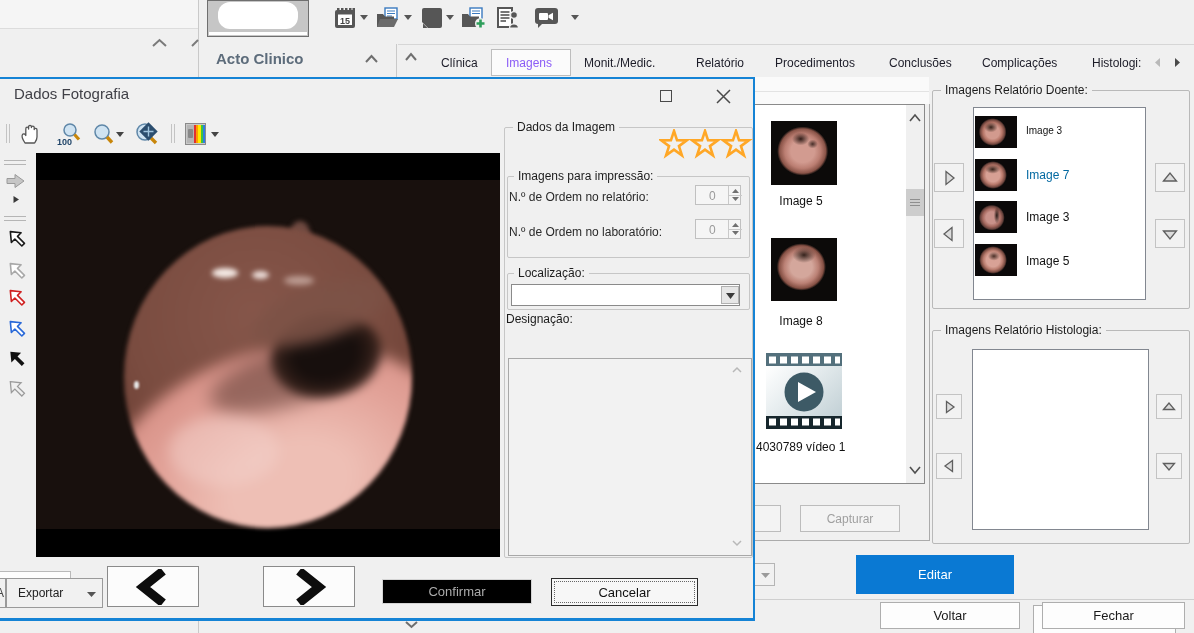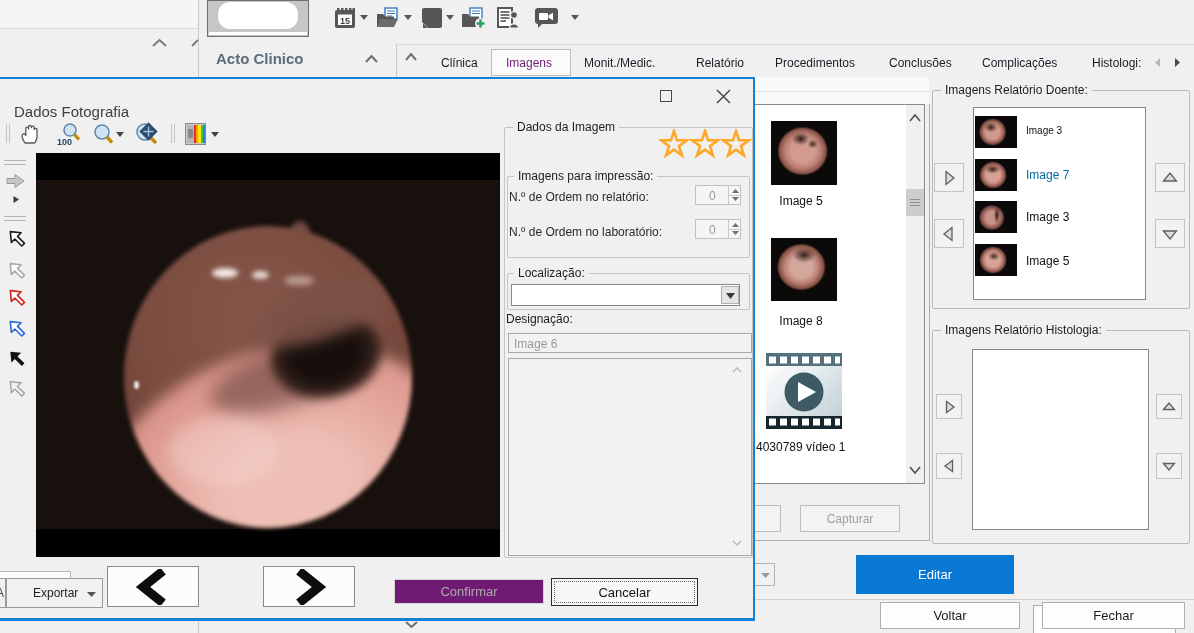--- a/index.html
+++ b/index.html
@@ -106,21 +106,21 @@
   <path d="M4,16 L4,21 L9,16 Z" fill="#565656"></path>
   <rect x="5" y="6" width="9" height="7" rx="1" fill="#fff"></rect>
   <polygon points="14.5,8.2 19,5.8 19,13.2 14.5,10.8" fill="#fff"></polygon>
 </svg>
 <svg class="ab" style="left:571px;top:15px;" width="8" height="5" viewBox="0 0 8 5">
     <polygon points="0,0 8,0 4,5" fill="#565656"></polygon>
   </svg>
 
 <div class="ab" style="left:491px;top:49px;width:80px;height:27px;background:#fbfbfb;border:1px solid #bdbdbd;box-sizing:border-box;"></div>
 <div class="txt" style="left:441px;top:56px;font-size:12px;color:#1c1c28;">Clínica</div>
-<div class="txt" style="left:506px;top:56px;font-size:12px;color:#701a75;">Imagens</div>
+<div class="txt" style="left:506px;top:56px;font-size:12px;color:#8b5cf6;">Imagens</div>
 <div class="txt" style="left:584px;top:56px;font-size:12px;color:#1c1c28;">Monit./Medic.</div>
 <div class="txt" style="left:696px;top:56px;font-size:12px;color:#1c1c28;">Relatório</div>
 <div class="txt" style="left:775px;top:56px;font-size:12px;color:#1c1c28;">Procedimentos</div>
 <div class="txt" style="left:889px;top:56px;font-size:12px;color:#1c1c28;">Conclusões</div>
 <div class="txt" style="left:982px;top:56px;font-size:12px;color:#1c1c28;">Complicações</div>
 <div class="txt" style="left:1092px;top:56px;font-size:12px;color:#1c1c28;">Histologi:</div>
 <svg class="ab" style="left:1153px;top:57px;" width="10" height="11" viewBox="0 0 10 11">
     <polygon points="7,1 7,10 2,5.5" fill="#b9b9b9"></polygon>
   </svg>
 <svg class="ab" style="left:1172px;top:57px;" width="10" height="11" viewBox="0 0 10 11">
@@ -273,21 +273,21 @@
 <div class="btn" style="left:1033px;top:560px;width:143px;height:31px;margin-top:45px;">Imprimir</div>
 <div class="ln" style="left:755px;top:599px;width:439px;height:1px;background:#cfcfcf;"></div>
 <div class="btn" style="left:880px;top:602px;width:140px;height:27px;">Voltar</div>
 <div class="btn" style="left:1042px;top:602px;width:143px;height:27px;">Fechar</div>
 
 <div class="ab" id="dialog" style="left:0;top:77px;width:755px;height:544px;background:#f0f0f0;overflow:hidden;">
   <div class="ab" style="left:0;top:0;width:755px;height:2px;background:#1583d5;"></div>
   <div class="ab" style="left:753px;top:0;width:2px;height:544px;background:#1583d5;"></div>
   <div class="ab" style="left:0;top:541px;width:755px;height:3px;background:#1583d5;"></div>
 
-  <div class="txt" style="left:14px;top:8px;font-size:15px;color:#3f3f46;margin-top:18px;">Dados Fotografia</div>
+  <div class="txt" style="left:14px;top:8px;font-size:15px;color:#3f3f46;">Dados Fotografia</div>
   <div class="ab" style="left:660px;top:13px;width:12px;height:12px;border:1.5px solid #4a4a4a;box-sizing:border-box;"></div>
   <svg class="ab" style="left:715px;top:11px;" width="17" height="17" viewBox="0 0 17 17">
       <path d="M2,2 L15,15 M15,2 L2,15" stroke="#4a4a4a" stroke-width="1.5"></path>
     </svg>
 
   <div class="ln" style="left:6px;top:47px;width:1px;height:19px;background:#c3c3c3;"></div>
   <div class="ln" style="left:9px;top:47px;width:1px;height:19px;background:#c3c3c3;"></div>
   <svg class="ab" style="left:20px;top:46px;" width="23" height="21" viewBox="0 0 23 21">
     <path d="M5,20 C3,17 1.5,13 2.5,11.5 C3.5,10.3 5,11 5.8,12.5 L5.8,6 C5.8,3.6 8.6,3.6 8.6,6 L8.6,4 C8.6,1.8 11.4,1.8 11.4,4 L11.4,4.6 C11.4,2.6 14.2,2.6 14.2,4.6 L14.2,6.5 C14.2,4.9 17,4.9 17,6.9 L17,14 C17,17 15.5,18.5 14.5,20 Z" fill="#fff" stroke="#555" stroke-width="1.3" stroke-linejoin="round"></path>
   </svg>
@@ -415,48 +415,45 @@
   </div>
   <div class="ab" style="left:511px;top:207px;width:229px;height:22px;border:1px solid #8a8a8a;background:#fff;box-sizing:border-box;">
     <div class="ab" style="left:209px;top:1px;width:18px;height:18px;background:#e6e6e6;border:1px solid #b0b0b0;box-sizing:border-box;">
       <svg class="ab" style="left:4px;top:6px;" width="9" height="6" viewBox="0 0 9 6">
           <polygon points="0,0 9,0 4.5,6" fill="#3a3a3a"></polygon>
         </svg>
     </div>
   </div>
 
   <div class="txt" style="left:506px;top:235px;font-size:12px;color:#1a1a1a;">Designação:</div>
-  <div class="ab" style="left:508px;top:256px;width:244px;height:20px;border:1px solid #a8a8a8;background:#f2f2f2;box-sizing:border-box;">
-    <div class="txt" style="left:5px;top:3px;font-size:12px;color:#9a9a9a;">Image 6</div>
-  </div>
   <div class="ab" style="left:508px;top:281px;width:244px;height:198px;border:1px solid #a8a8a8;background:#f2f2f2;box-sizing:border-box;">
     <svg class="ab" style="left:222px;top:7px;" width="12" height="8" viewBox="0 0 12 8">
         <polyline points="2,6 6,2 10,6" fill="none" stroke="#b8b8b8" stroke-width="1.5"></polyline>
       </svg>
     <svg class="ab" style="left:222px;top:180px;" width="12" height="8" viewBox="0 0 12 8">
         <polyline points="2,2 6,6 10,2" fill="none" stroke="#b8b8b8" stroke-width="1.5"></polyline>
       </svg>
   </div>
 
   <div class="ab" style="left:0;top:494px;width:71px;height:8px;background:#fdfdfd;border:1px solid #b9b9b9;border-left:none;box-sizing:border-box;"></div>
   <div class="btn" style="left:-24px;top:501px;width:30px;height:30px;background:#f1f1f1;border-color:#9a9a9a;justify-content:flex-end;padding-right:1px;font-size:12px;color:#444;">A</div>
-  <div class="btn" style="left:6px;top:501px;width:97px;height:30px;background:#f1f1f1;border-color:#9a9a9a;font-size:12px;justify-content:flex-start;padding-left:26px;color:#222;">Exportar
+  <div class="btn" style="left:6px;top:501px;width:97px;height:30px;background:#f1f1f1;border-color:#9a9a9a;font-size:12px;justify-content:flex-start;padding-left:11px;color:#222;">Exportar
     <svg class="ab" style="left:80px;top:13px;" width="9" height="5" viewBox="0 0 9 5">
         <polygon points="0,0 9,0 4.5,5" fill="#555"></polygon>
       </svg>
   </div>
   <div class="btn" style="left:107px;top:489px;width:92px;height:41px;background:#fcfcfc;border-color:#8a8a8a;">
     <svg width="44" height="36" viewBox="0 0 44 36">
         <polyline points="32,2 12,18 32,34" fill="none" stroke="#0d0d0d" stroke-width="9"></polyline>
       </svg>
   </div>
   <div class="btn" style="left:263px;top:489px;width:92px;height:41px;background:#fcfcfc;border-color:#8a8a8a;">
     <svg width="44" height="36" viewBox="0 0 44 36">
         <polyline points="12,2 32,18 12,34" fill="none" stroke="#0d0d0d" stroke-width="9"></polyline>
       </svg>
   </div>
-  <div class="btn" style="left:382px;top:502px;width:150px;height:25px;background:#701a75;border-color:#d4d4d4;color:#ababab;margin-left:12px;">Confirmar</div>
+  <div class="btn" style="left:382px;top:502px;width:150px;height:25px;background:#000000;border-color:#d4d4d4;color:#ababab;">Confirmar</div>
   <div class="btn" style="left:551px;top:501px;width:147px;height:28px;background:#f7f7f7;border:1px solid #2b2b2b;outline:1px dotted #666;outline-offset:-4px;color:#111;">Cancelar</div>
 </div>
 
 <svg class="ab" style="left:404px;top:620px;" width="15" height="9" viewBox="0 0 15 9">
     <polyline points="2,2 7.5,7 13,2" fill="none" stroke="#6f6f6f" stroke-width="2"></polyline>
   </svg>
 
 </body></html>

